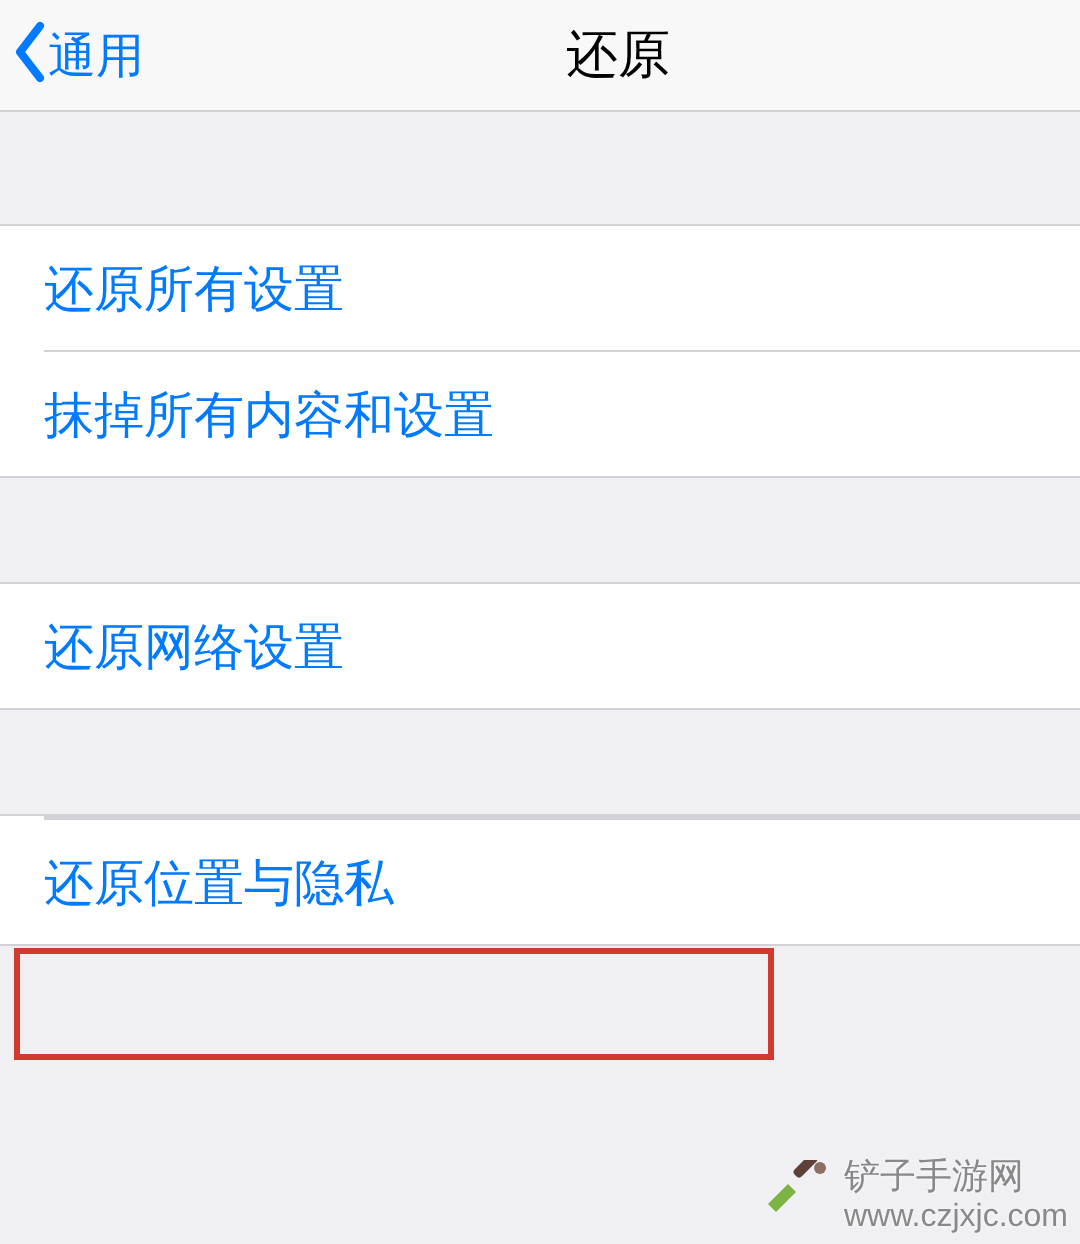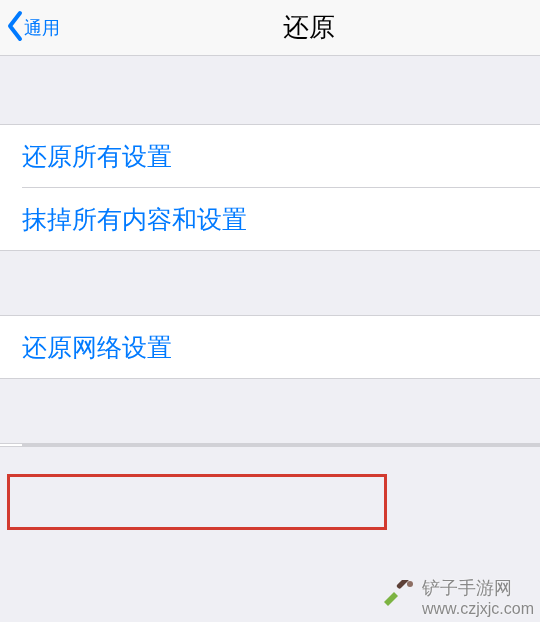--- a/index.html
+++ b/index.html
@@ -30,21 +30,21 @@
       height: 56px;
       display: flex;
       align-items: center;
       cursor: pointer;
     }
     .back-chevron {
       display: inline-block;
     }
     .back-label {
       color: #007aff;
-      font-size: 18px;
+      font-size: 24px;
       font-weight: 400;
       margin-left: -2px;
     }
     .nav-title {
       position: absolute;
       left: 50%;
       transform: translateX(-50%);
       font-size: 26px;
       font-weight: 500;
       color: #000;
@@ -53,21 +53,20 @@
     .group-gap {
       height: 56px;
     }
     .group-gap-small {
       height: 52px;
     }
     .list-group {
       background: #ffffff;
       border-top: 1px solid #d1d1d6;
       border-bottom: 1px solid #d1d1d6;
-      margin-top: 12px;
     }
     .list-row {
       min-height: 62px;
       display: flex;
       align-items: center;
       padding-left: 22px;
       position: relative;
       cursor: pointer;
     }
     .row-label {
@@ -135,20 +134,23 @@
   <div class="list-row">
     <span class="row-label">还原网络设置</span>
   </div>
 </div>
 
 <div class="group-gap-small"></div>
 
 <div class="list-group">
   <div class="separator"></div>
   <div class="separator"></div>
+  <div class="list-row">
+    <span class="row-label">还原位置与隐私</span>
+  </div>
 </div>
 
 <div class="highlight-box" style="left:7px; top:474px; width:380px; height:56px;"></div>
 
 <div class="watermark">
   <span class="watermark-icon">
     <svg width="36" height="30" viewBox="0 0 36 30">
       <path d="M4 22 L14 12 L18 16 L8 26 Z" fill="#7cb342"></path>
       <rect x="16" y="6" width="14" height="5" rx="2" fill="#5d4037" transform="rotate(-45 16 6)"></rect>
       <circle cx="30" cy="4" r="3" fill="#8d6e63"></circle>

